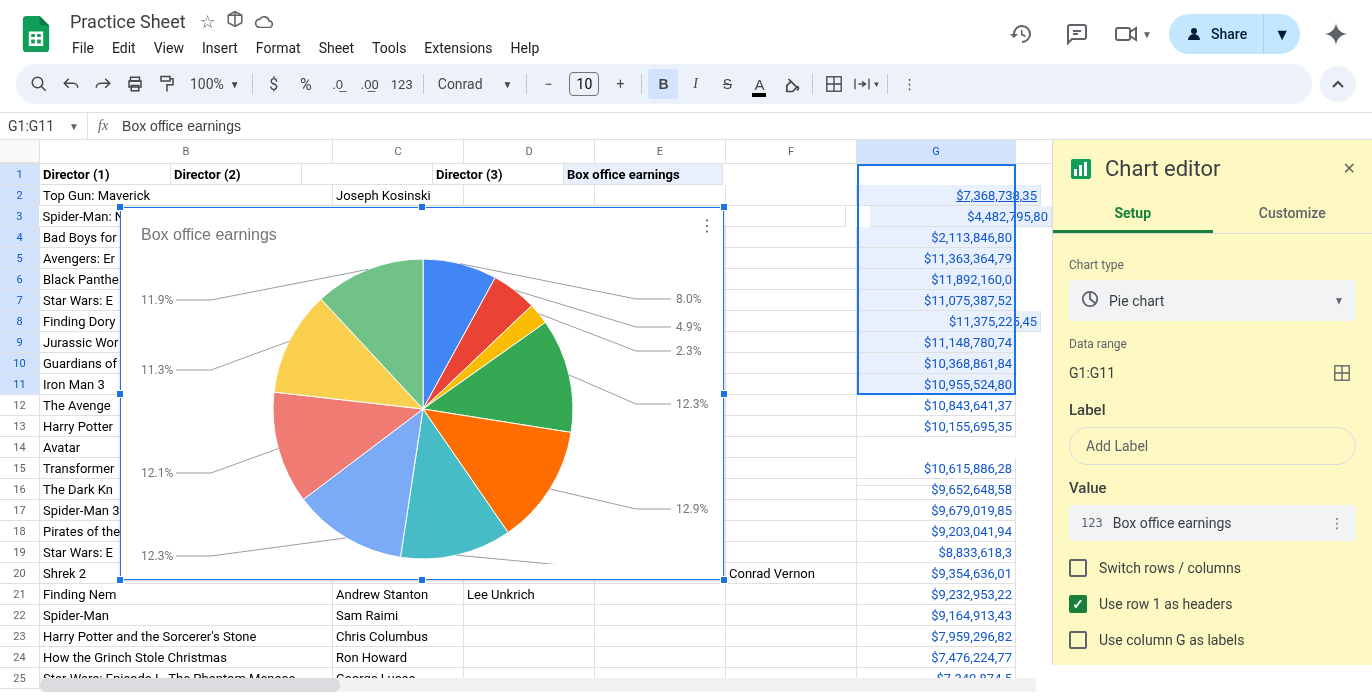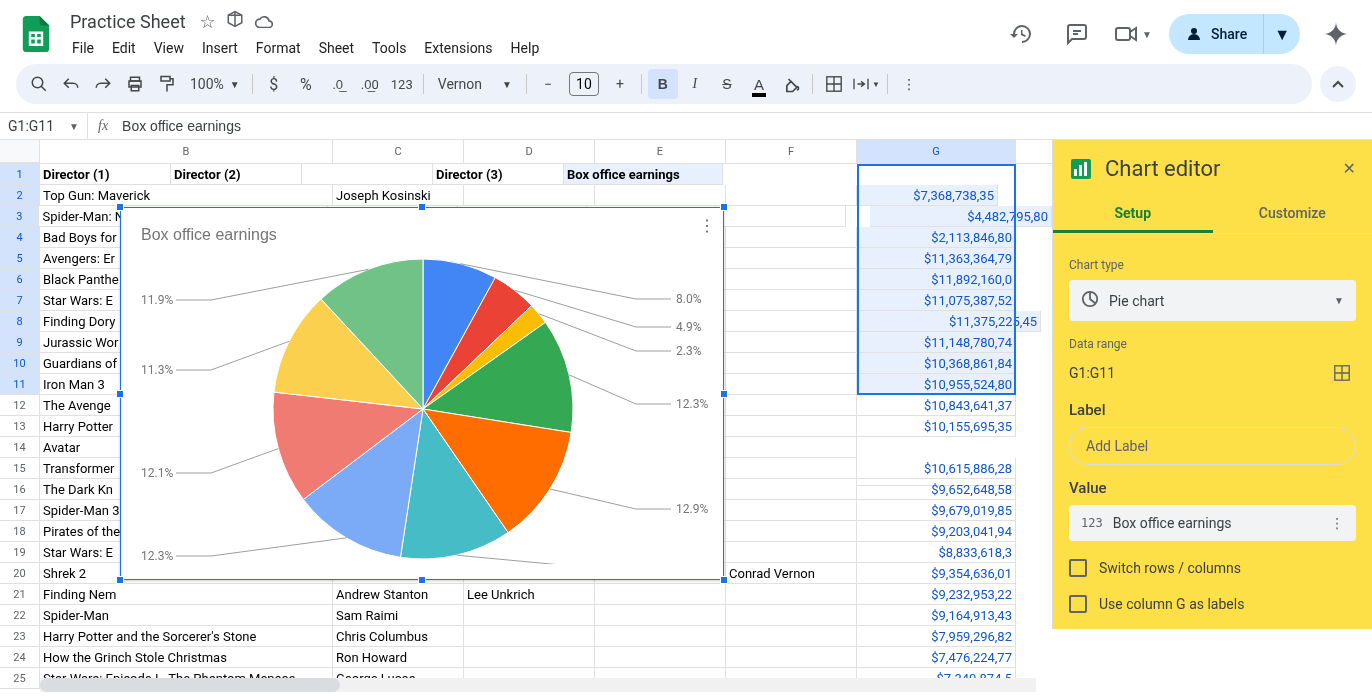--- a/index.html
+++ b/index.html
@@ -66,21 +66,21 @@
 .ch-s { bottom:-5px; left:50%; transform:translateX(-50%);}
 .ch-e { right:-5px; top:50%; transform:translateY(-50%);}
 .ch-w { left:-5px; top:50%; transform:translateY(-50%);}
 .ch-ne { top:-5px; right:-5px;} .ch-nw { top:-5px; left:-5px;}
 .ch-se { bottom:-5px; right:-5px;} .ch-sw { bottom:-5px; left:-5px;}
 .chart-title { color:#757575; font-size: 16px; padding: 18px 20px 0 20px; font-family: Arial;}
 .chart-menu { position:absolute; top:8px; right:8px; color:#5f6368; cursor:pointer; font-size: 16px;}
 .pie-wrap { position: relative; width: 100%; height: 320px;}
 
 
-.sidebar { width: 320px; border-left: 1px solid #dadce0; height: 100%; padding: 0; background:#fde047;}
+.sidebar { width: 320px; border-left: 1px solid #dadce0; height: 100%; padding: 0; background:#fef9c3;}
 .sidebar-header { display:flex; align-items:center; padding: 16px 16px 12px 16px;}
 .sidebar-header svg { flex-shrink:0;}
 .sidebar-title { font-size: 22px; color:#3c4043; margin-left: 12px; flex:1;}
 .sidebar-close { cursor:pointer; color:#5f6368; font-size: 16px;}
 .tabs { display:flex; border-bottom: 1px solid #dadce0;}
 .tab { flex:1; text-align:center; padding: 12px 0; font-size: 14px; color:#5f6368; cursor:pointer; font-weight: 500;}
 .tab.active { color:#188038; border-bottom: 3px solid #188038; padding-bottom: 9px; font-weight: bold;}
 .panel { padding: 16px;}
 .panel-label { font-size: 12px; color:#5f6368; margin-bottom: 8px; margin-top: 8px;}
 .panel-label.section { font-size: 15px; color:#3c4043; margin-top: 14px; margin-bottom: 8px; font-weight: 500;}
@@ -209,21 +209,21 @@
         <span style="font-size:10px;">▼</span>
       </div>
   <div class="sep"></div>
   <div class="btn" style="font-size:16px;">$</div>
   <div class="btn" style="font-size:16px;">%</div>
   <div class="btn" style="font-size:13px;">.0̲</div>
   <div class="btn" style="font-size:13px;">.0̲0</div>
   <div class="btn" style="font-size:13px;">123</div>
   <div class="sep"></div>
   <div class="font">
-        <span>Vernon</span>
+        <span>Conrad</span>
         <span style="font-size:10px;">▼</span>
       </div>
   <div class="sep"></div>
   <div class="fontsize">
     <div class="btn">−</div>
     <input value="10" style="">
     <div class="btn">+</div>
   </div>
   <div class="sep"></div>
   <div class="btn active" style="font-weight:bold; font-family: Arial;">B</div>
@@ -289,21 +289,21 @@
           <div class="cell bold" style="width: 131px;">Director (3)</div>
           <div class="cell bold selected-col" style="width: 159px; color: rgb(0, 0, 0);">Box office earnings</div>
         </div>
         <div class="row">
           <div class="row-h selected">2</div>
           <div class="cell" style="width: 293px;">Top Gun: Maverick</div>
           <div class="cell" style="width: 131px;">Joseph Kosinski</div>
           <div class="cell" style="width: 131px;"></div>
           <div class="cell" style="width: 131px;"></div>
           <div class="cell" style="width: 131px;"></div>
-          <div class="cell selected-col num" style="width: 141px;">$7,368,738,35</div>
+          <div class="cell selected-col num" style="width: 184px; text-decoration: underline;">$7,368,738,35</div>
         </div>
         <div class="row">
           <div class="row-h selected">3</div>
           <div class="cell" style="width: 293px;">Spider-Man: No Way Home</div>
           <div class="cell" style="width: 131px;">John Watts</div>
           <div class="cell" style="width: 131px;"></div>
           <div class="cell" style="width: 131px;"></div>
           <div class="cell" style="width: 131px;"></div>
           <div class="cell selected-col num" style="width: 185px; margin-left: 24px;">$4,482,795,80</div>
         </div>
@@ -601,18 +601,22 @@
       <div class="value-box">
         <span class="ico" style="font-family:monospace;">123</span>
         <span>Box office earnings</span>
         <span class="more">⋮</span>
       </div>
       <div class="checkrow">
         <div class="checkbox"></div>
           <span>Switch rows / columns</span>
       </div>
       <div class="checkrow">
+        <div class="checkbox checked"></div>
+          <span>Use row 1 as headers</span>
+      </div>
+      <div class="checkrow">
         <div class="checkbox"></div>
           <span>Use column G as labels</span>
       </div>
     </div>
   </div>
 </div>
 
 </body></html>

